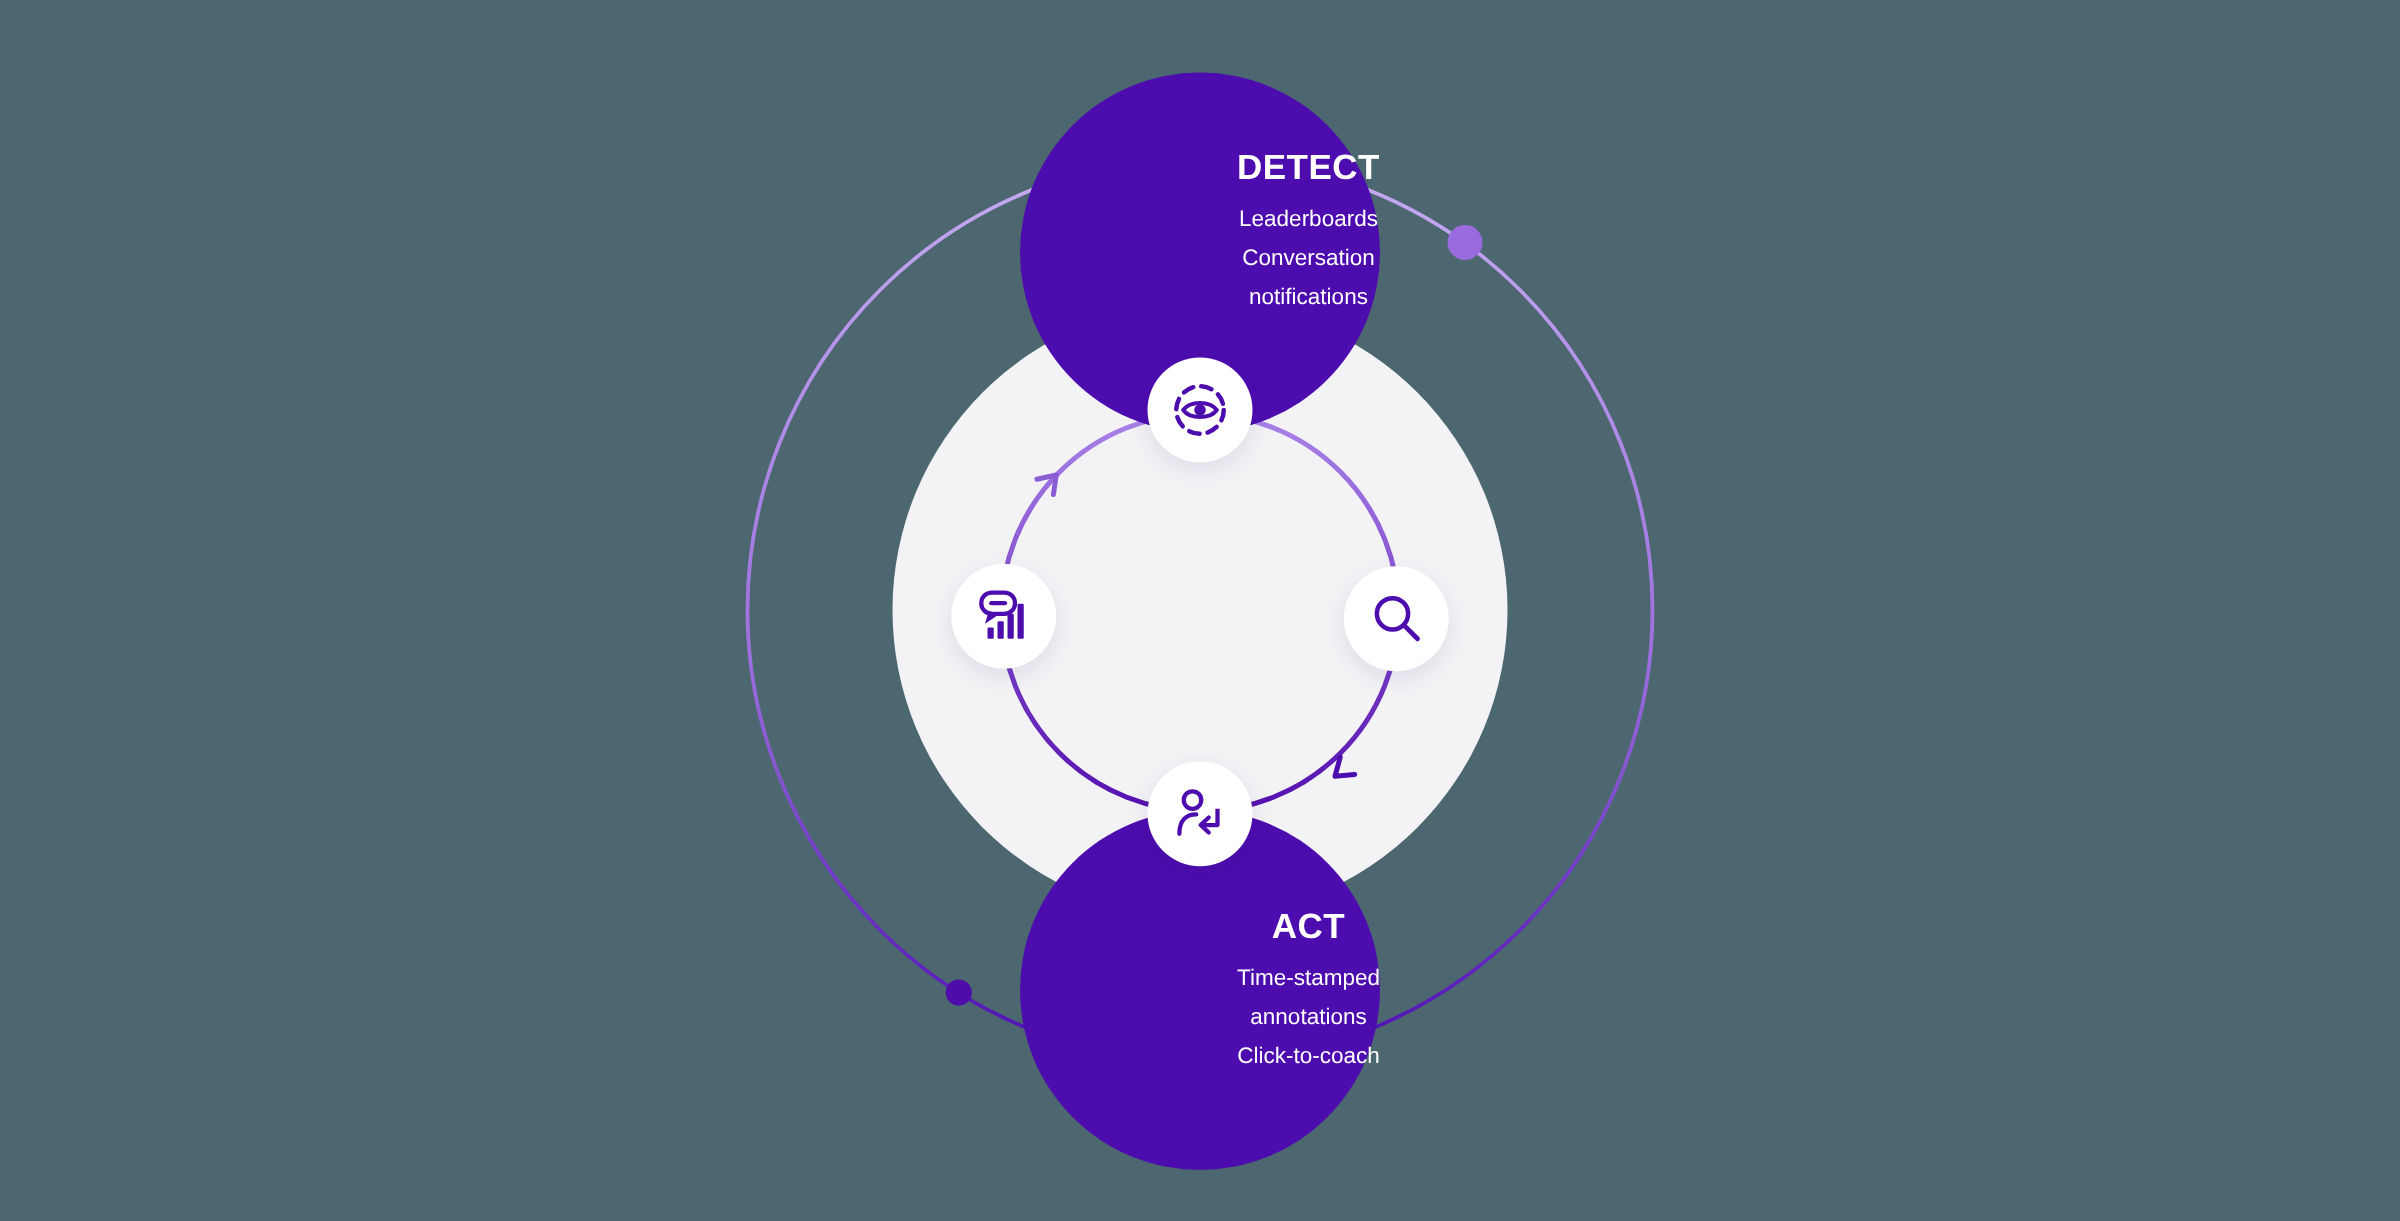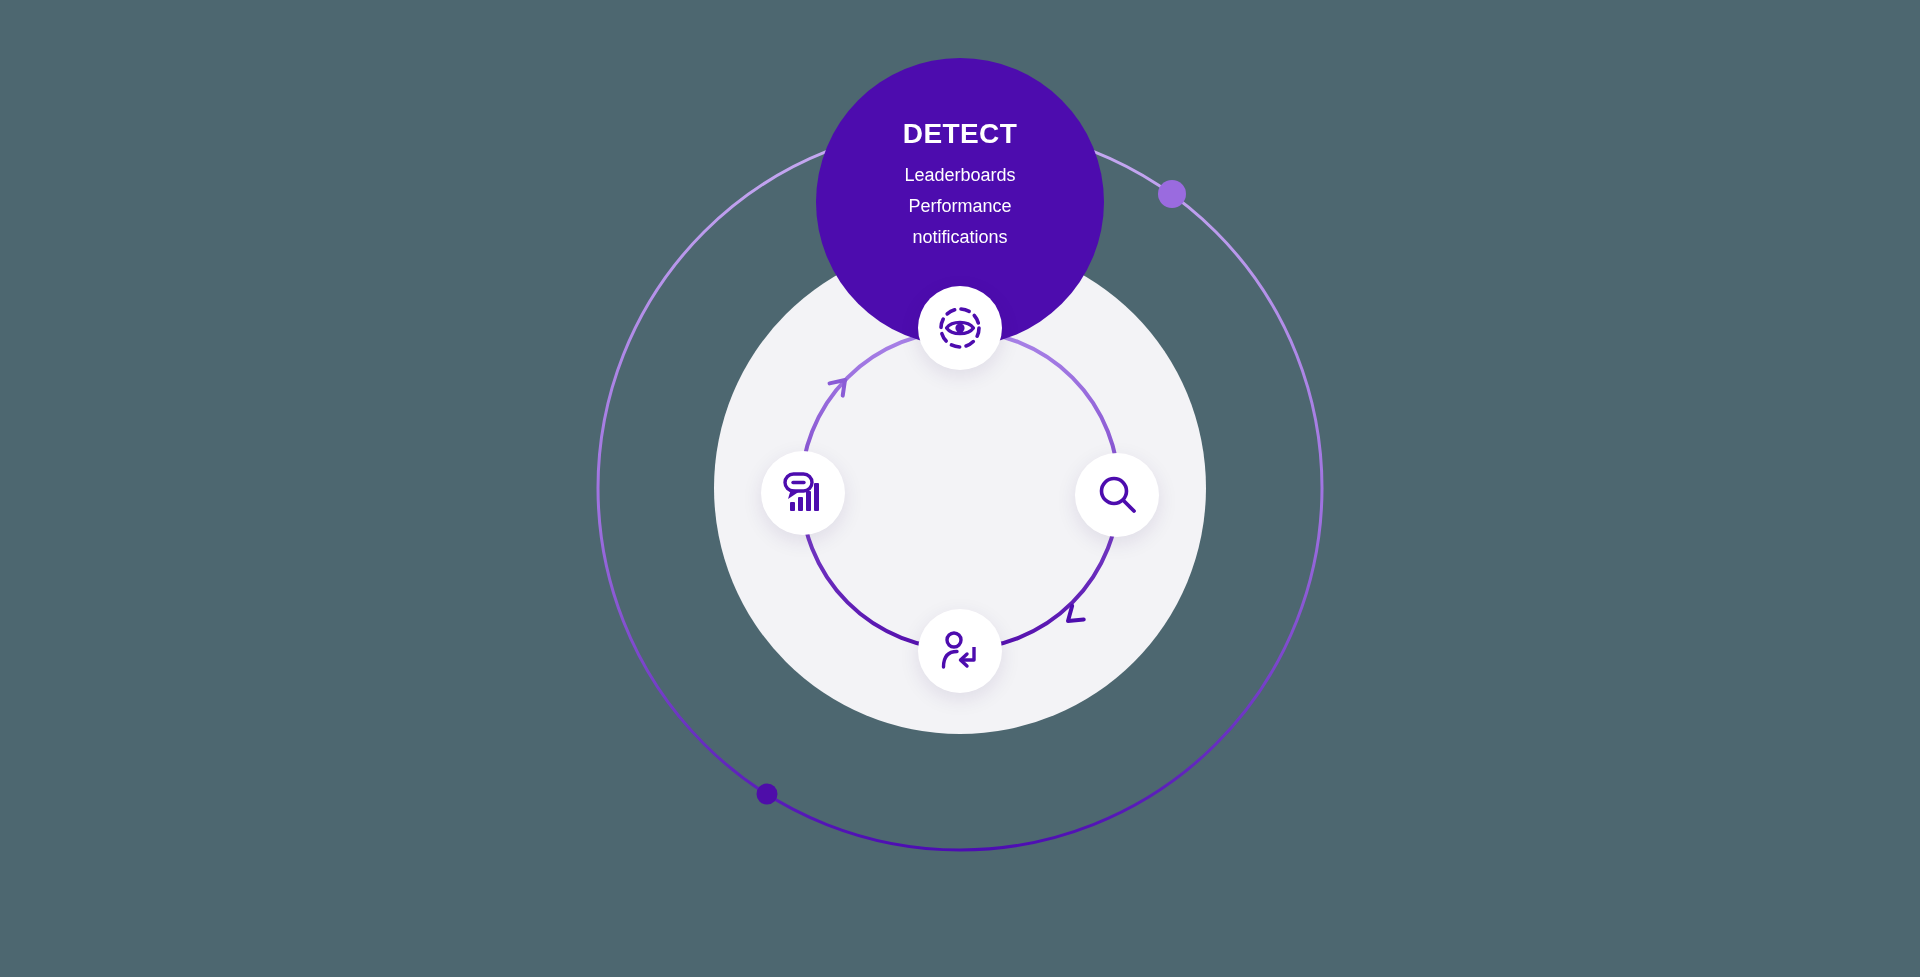--- a/index.html
+++ b/index.html
@@ -28,21 +28,21 @@
     z-index: 2;
   }
   .node {
     position: absolute;
     width: 288px; height: 288px;
     border-radius: 50%;
     background: var(--node-purple, #4D0CAE);
     color: var(--text, #FFFFFF);
     display: flex;
     align-items: center;
-    justify-content: center;
+    justify-content: flex-end;
     text-align: center;
     z-index: 3;
   }
   .node-detect      { left: 816px;  top: 58px;  }
   .node-investigate { left: 1150px; top: 351px; }
   .node-act         { left: 816px;  top: 648px; }
   .node-measure     { left: 489px;  top: 348px; }
   .node-detect .node-content { transform: translateY(-17px); }
   .node-title {
     margin: 0 0 10px 0;
@@ -100,26 +100,34 @@
 
     <circle cx="960" cy="490" r="159" fill="none" stroke="url(#gradInner)" stroke-width="4"></circle>
     <path d="M-13,-9 L0,0 L-13,9" transform="translate(845,380) rotate(-47)" fill="none" stroke-width="4" stroke-linecap="round" stroke-linejoin="round" style="stroke: var(--arrow-light, #8A5CD6)"></path>
     <path d="M-13,-9 L0,0 L-13,9" transform="translate(1068,621) rotate(140)" fill="none" stroke-width="4" stroke-linecap="round" stroke-linejoin="round" style="stroke: var(--arrow-dark, #4D0DAE)"></path>
   </svg>
 
   <div class="node node-detect">
     <div class="node-content">
       <h2 class="node-title">DETECT</h2>
       <div class="node-line">Leaderboards</div>
-      <div class="node-line">Performance</div>
+      <div class="node-line">Conversation</div>
       <div class="node-line">notifications</div>
     </div>
   </div>
 
 
+  <div class="node node-act">
+    <div class="node-content">
+      <h2 class="node-title">ACT</h2>
+      <div class="node-line">Time-stamped</div>
+      <div class="node-line">annotations</div>
+      <div class="node-line">Click-to-coach</div>
+    </div>
+  </div>
 
 
   <div class="badge badge-detect">
     <svg width="48" height="48" viewBox="0 0 48 48">
       <circle class="ic-s" cx="24" cy="24" r="19" stroke-width="3.6" stroke-dasharray="8.5 6.5" stroke-linecap="round"></circle>
       <path class="ic-s" d="M10.5 24 C16 16.5, 32 16.5, 37.5 24 C32 31.5, 16 31.5, 10.5 24 Z" stroke-width="3.2" stroke-linejoin="round"></path>
       <circle class="ic-f" cx="24" cy="24" r="4.6"></circle>
     </svg>
   </div>
 

